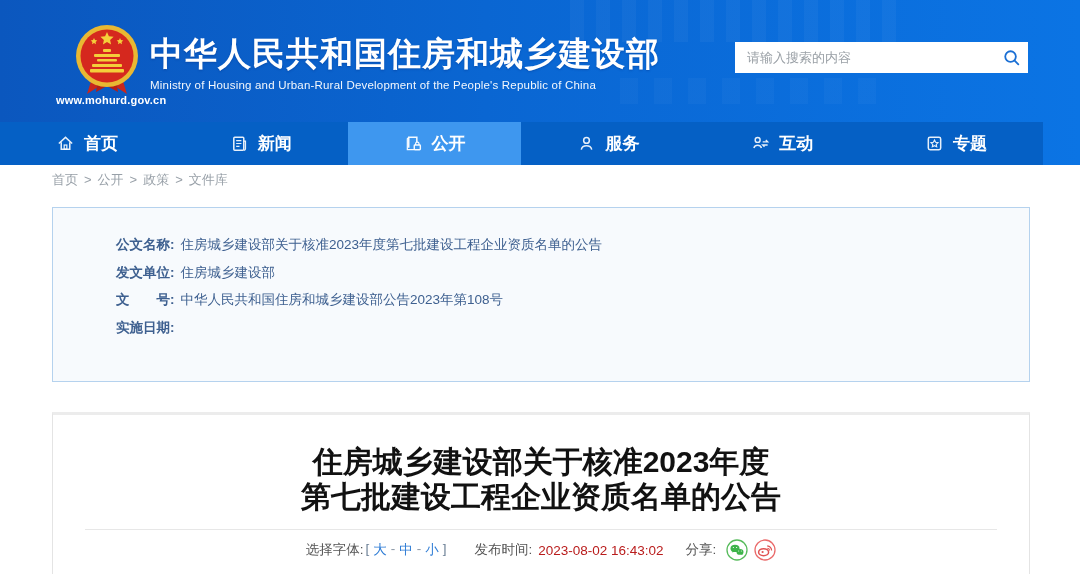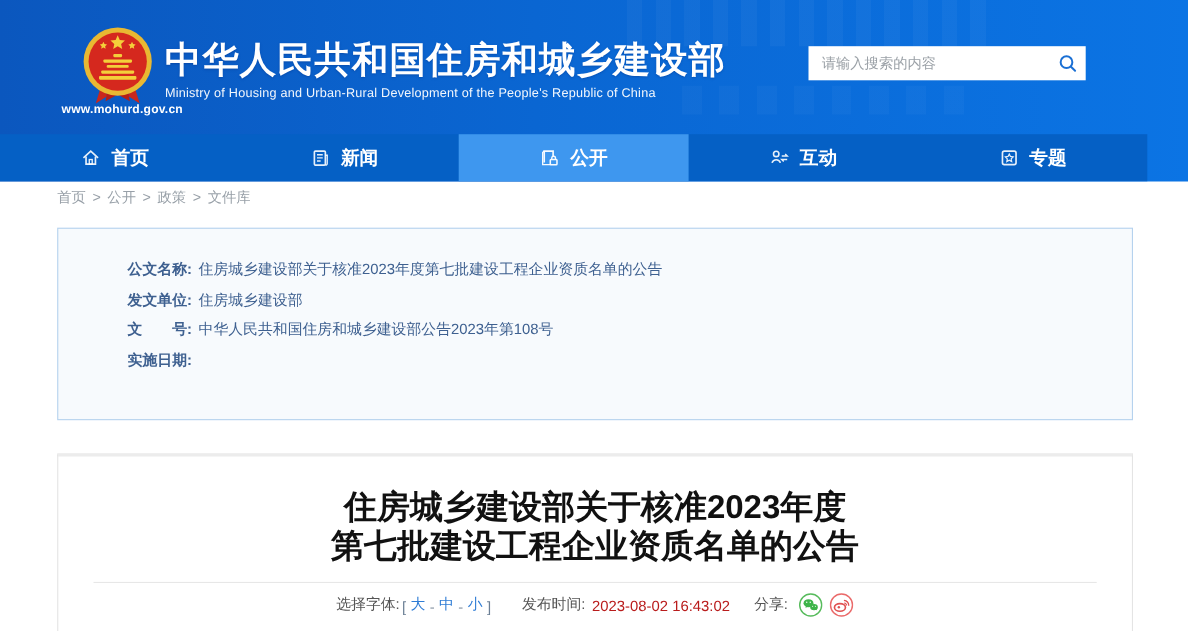--- a/index.html
+++ b/index.html
@@ -15,21 +15,21 @@
     background:repeating-linear-gradient(90deg, rgba(255,255,255,.10) 0 14px, transparent 14px 26px); }
   .bldg.b2 { left:620px; top:78px; width:260px; height:26px;
     background:repeating-linear-gradient(90deg, rgba(255,255,255,.08) 0 18px, transparent 18px 34px); }
   .emblem { position:absolute; left:74px; top:24px; }
   .site-url { position:absolute; left:56px; top:94px; color:#fff; font-weight:bold;
     font-size:11px; letter-spacing:.2px; }
   .title-block { position:absolute; left:150px; top:34px; color:#fff; }
   .title-cn { font-size:33px; font-weight:bold; letter-spacing:1px;
     text-shadow:0 1px 2px rgba(0,40,120,.35); line-height:40px; }
   .title-en { font-size:11.5px; color:rgba(255,255,255,.95); margin-top:5px; letter-spacing:.2px; }
-  .search-box { position:absolute; left:735px; top:42px; width:252px; height:31px;
+  .search-box { position:absolute; left:735px; top:42px; width:293px; height:31px;
     background:#fff; display:flex; align-items:center; }
   .search-input { flex:1; border:none; outline:none; height:100%; padding:0 8px 0 12px;
     font-size:13px; color:#333; font-family:inherit; background:transparent; }
   .search-input::placeholder { color:#9aa0a6; }
   .search-btn { width:34px; height:100%; border:none; background:transparent; cursor:pointer;
     display:flex; align-items:center; justify-content:center; }
 
   
   .nav { position:absolute; left:0; bottom:0; width:1043px; height:43px;
     background:#0560c5; display:flex; }
@@ -55,21 +55,21 @@
   .meta-value { white-space:pre; }
 
   
   .article-box { position:absolute; left:52px; top:412px; width:978px; height:200px;
     background:#fff; border:1px solid #e4e4e4; border-top:3px solid #ececec; }
   .article-title { margin-top:29px; text-align:center; font-size:30px; font-weight:bold;
     color:#111; line-height:35px; }
   .article-divider { width:912px; margin:15px auto 0 auto; border-top:1px solid #e7e7e7; height:0; }
   .article-info { margin-top:9px; display:flex; align-items:center; justify-content:center;
     font-size:13.5px; color:#555; }
-  .font-group { display:flex; align-items:flex-end; }
+  .font-group { display:flex; align-items:flex-start; }
   .bracket { color:#6b7f95; margin:0 2px; }
   .font-size-link { color:#2e7cd5; cursor:pointer; margin:0 2px; }
   .dash { color:#8a97a6; margin:0 2px; }
   .publish-group { margin-left:26px; display:flex; align-items:center; }
   .publish-time { color:#b91c1c; margin-left:6px; }
   .share-group { margin-left:22px; display:flex; align-items:center; gap:6px; }
   .share-label { margin-right:4px; }
   .share-icon { cursor:pointer; display:flex; }
 </style>
 </head>
@@ -133,20 +133,27 @@
         <span>新闻</span>
       </div>
       <div class="nav-item active">
         <svg width="19" height="19" viewBox="0 0 20 20">
           <path d="M5 14.5 V3.5 h8.5 V8.5" fill="none" stroke="rgba(255,255,255,.95)" stroke-width="1.6"></path>
           <path d="M5 3.5 L3.5 5 V16.5 h7.5" fill="none" stroke="rgba(255,255,255,.95)" stroke-width="1.3"></path>
           <rect x="10.8" y="11.6" width="6.4" height="5" rx=".8" fill="none" stroke="rgba(255,255,255,.95)" stroke-width="1.5"></rect>
           <path d="M12.2 11.6 v-1.3 a1.8 1.8 0 0 1 3.6 0 v1.3" fill="none" stroke="rgba(255,255,255,.95)" stroke-width="1.3"></path>
         </svg>
         <span>公开</span>
+      </div>
+      <div class="nav-item">
+        <svg width="19" height="19" viewBox="0 0 20 20">
+          <circle cx="10" cy="6.8" r="3" fill="none" stroke="rgba(255,255,255,.9)" stroke-width="1.6"></circle>
+          <path d="M4.5 16.5 a5.6 5 0 0 1 11 0" fill="none" stroke="rgba(255,255,255,.9)" stroke-width="1.6"></path>
+        </svg>
+        <span>服务</span>
       </div>
       <div class="nav-item">
         <svg width="19" height="19" viewBox="0 0 20 20">
           <circle cx="7" cy="6.2" r="2.6" fill="none" stroke="rgba(255,255,255,.9)" stroke-width="1.5"></circle>
           <path d="M3 14.8 a4.2 4.2 0 0 1 8 0" fill="none" stroke="rgba(255,255,255,.9)" stroke-width="1.5"></path>
           <path d="M12.3 8.2 h5.2 l-1.9 -1.9 M17.5 11.6 h-5.2 l1.9 1.9" fill="none" stroke="rgba(255,255,255,.9)" stroke-width="1.4"></path>
         </svg>
         <span>互动</span>
       </div>
       <div class="nav-item">

